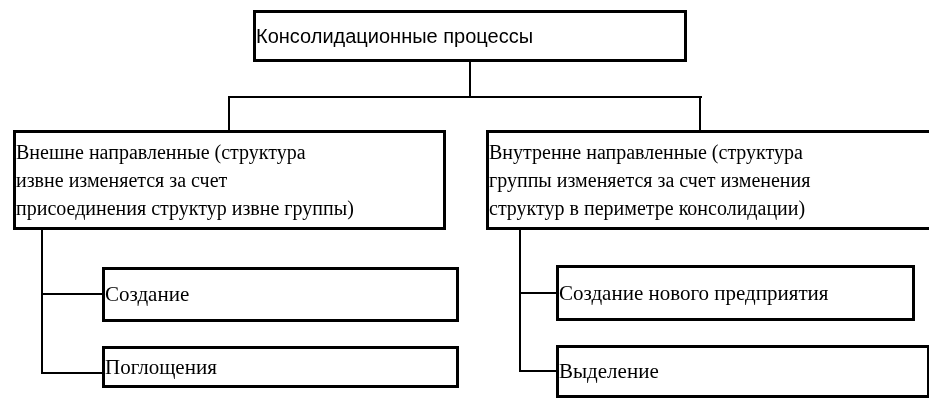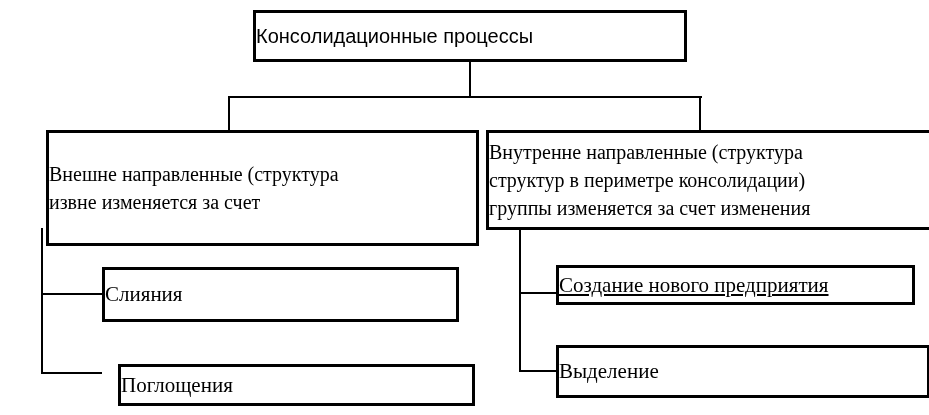--- a/index.html
+++ b/index.html
@@ -33,29 +33,29 @@
   .root-box{
     left:253px; top:10px; width:434px; height:52px;
     font-family:"Liberation Sans","DejaVu Sans",sans-serif;
     font-size:20px;
   }
   .branch-box{
     font-family:"Liberation Serif","DejaVu Serif",serif;
     font-size:20px;
     line-height:28px;
   }
-  .branch-external{ left:13px;  top:130px; width:433px; height:116px;margin-left:33px; }
+  .branch-external{ left:13px;  top:130px; width:433px; height:100px; }
   .branch-internal{ left:486px; top:130px; width:481px; height:100px; }
   .child-box{
     font-family:"Liberation Serif","DejaVu Serif",serif;
     font-size:21px;
   }
   .child-mergers     { left:102px; top:267px; width:357px; height:55px; }
-  .child-acquisitions{ left:102px; top:364px; width:357px; height:42px;margin-left:16px; }
-  .child-newco       { left:556px; top:265px; width:359px; height:40px;text-decoration:underline; }
+  .child-acquisitions{ left:102px; top:346px; width:357px; height:42px; }
+  .child-newco       { left:556px; top:265px; width:359px; height:56px; }
   .child-spinoff     { left:556px; top:345px; width:374px; height:53px; }
   .line{
     position:absolute;
     background:var(--line);
   }
   
   .l-root-stem   { left:469px; top:60px;  width:2px;   height:37px; }
   .l-crossbar    { left:228px; top:96px;  width:474px; height:2px;  }
   .l-drop-left   { left:228px; top:96px;  width:2px;   height:36px; }
   .l-drop-right  { left:699px; top:96px;  width:2px;   height:36px; }
@@ -84,30 +84,31 @@
   <div class="line l-int-h1"></div>
   <div class="line l-int-h2"></div>
 
   <div class="box root-box">
     <span>Консолидационные процессы</span>
   </div>
 
   <div class="box branch-box branch-external">
     <div>Внешне направленные (структура</div>
     <div>извне изменяется за счет</div>
+    <div>присоединения структур извне группы)</div>
   </div>
 
   <div class="box branch-box branch-internal">
     <div>Внутренне направленные (структура</div>
+    <div>группы изменяется за счет изменения</div>
     <div>структур в периметре консолидации)</div>
-    <div>группы изменяется за счет изменения</div>
   </div>
 
   <div class="box child-box child-mergers">
-    <span>Слияния</span>
+    <span>Создание</span>
   </div>
   <div class="box child-box child-acquisitions">
     <span>Поглощения</span>
   </div>
 
   <div class="box child-box child-newco">
     <span>Создание нового предприятия</span>
   </div>
   <div class="box child-box child-spinoff">
     <span>Выделение</span>

